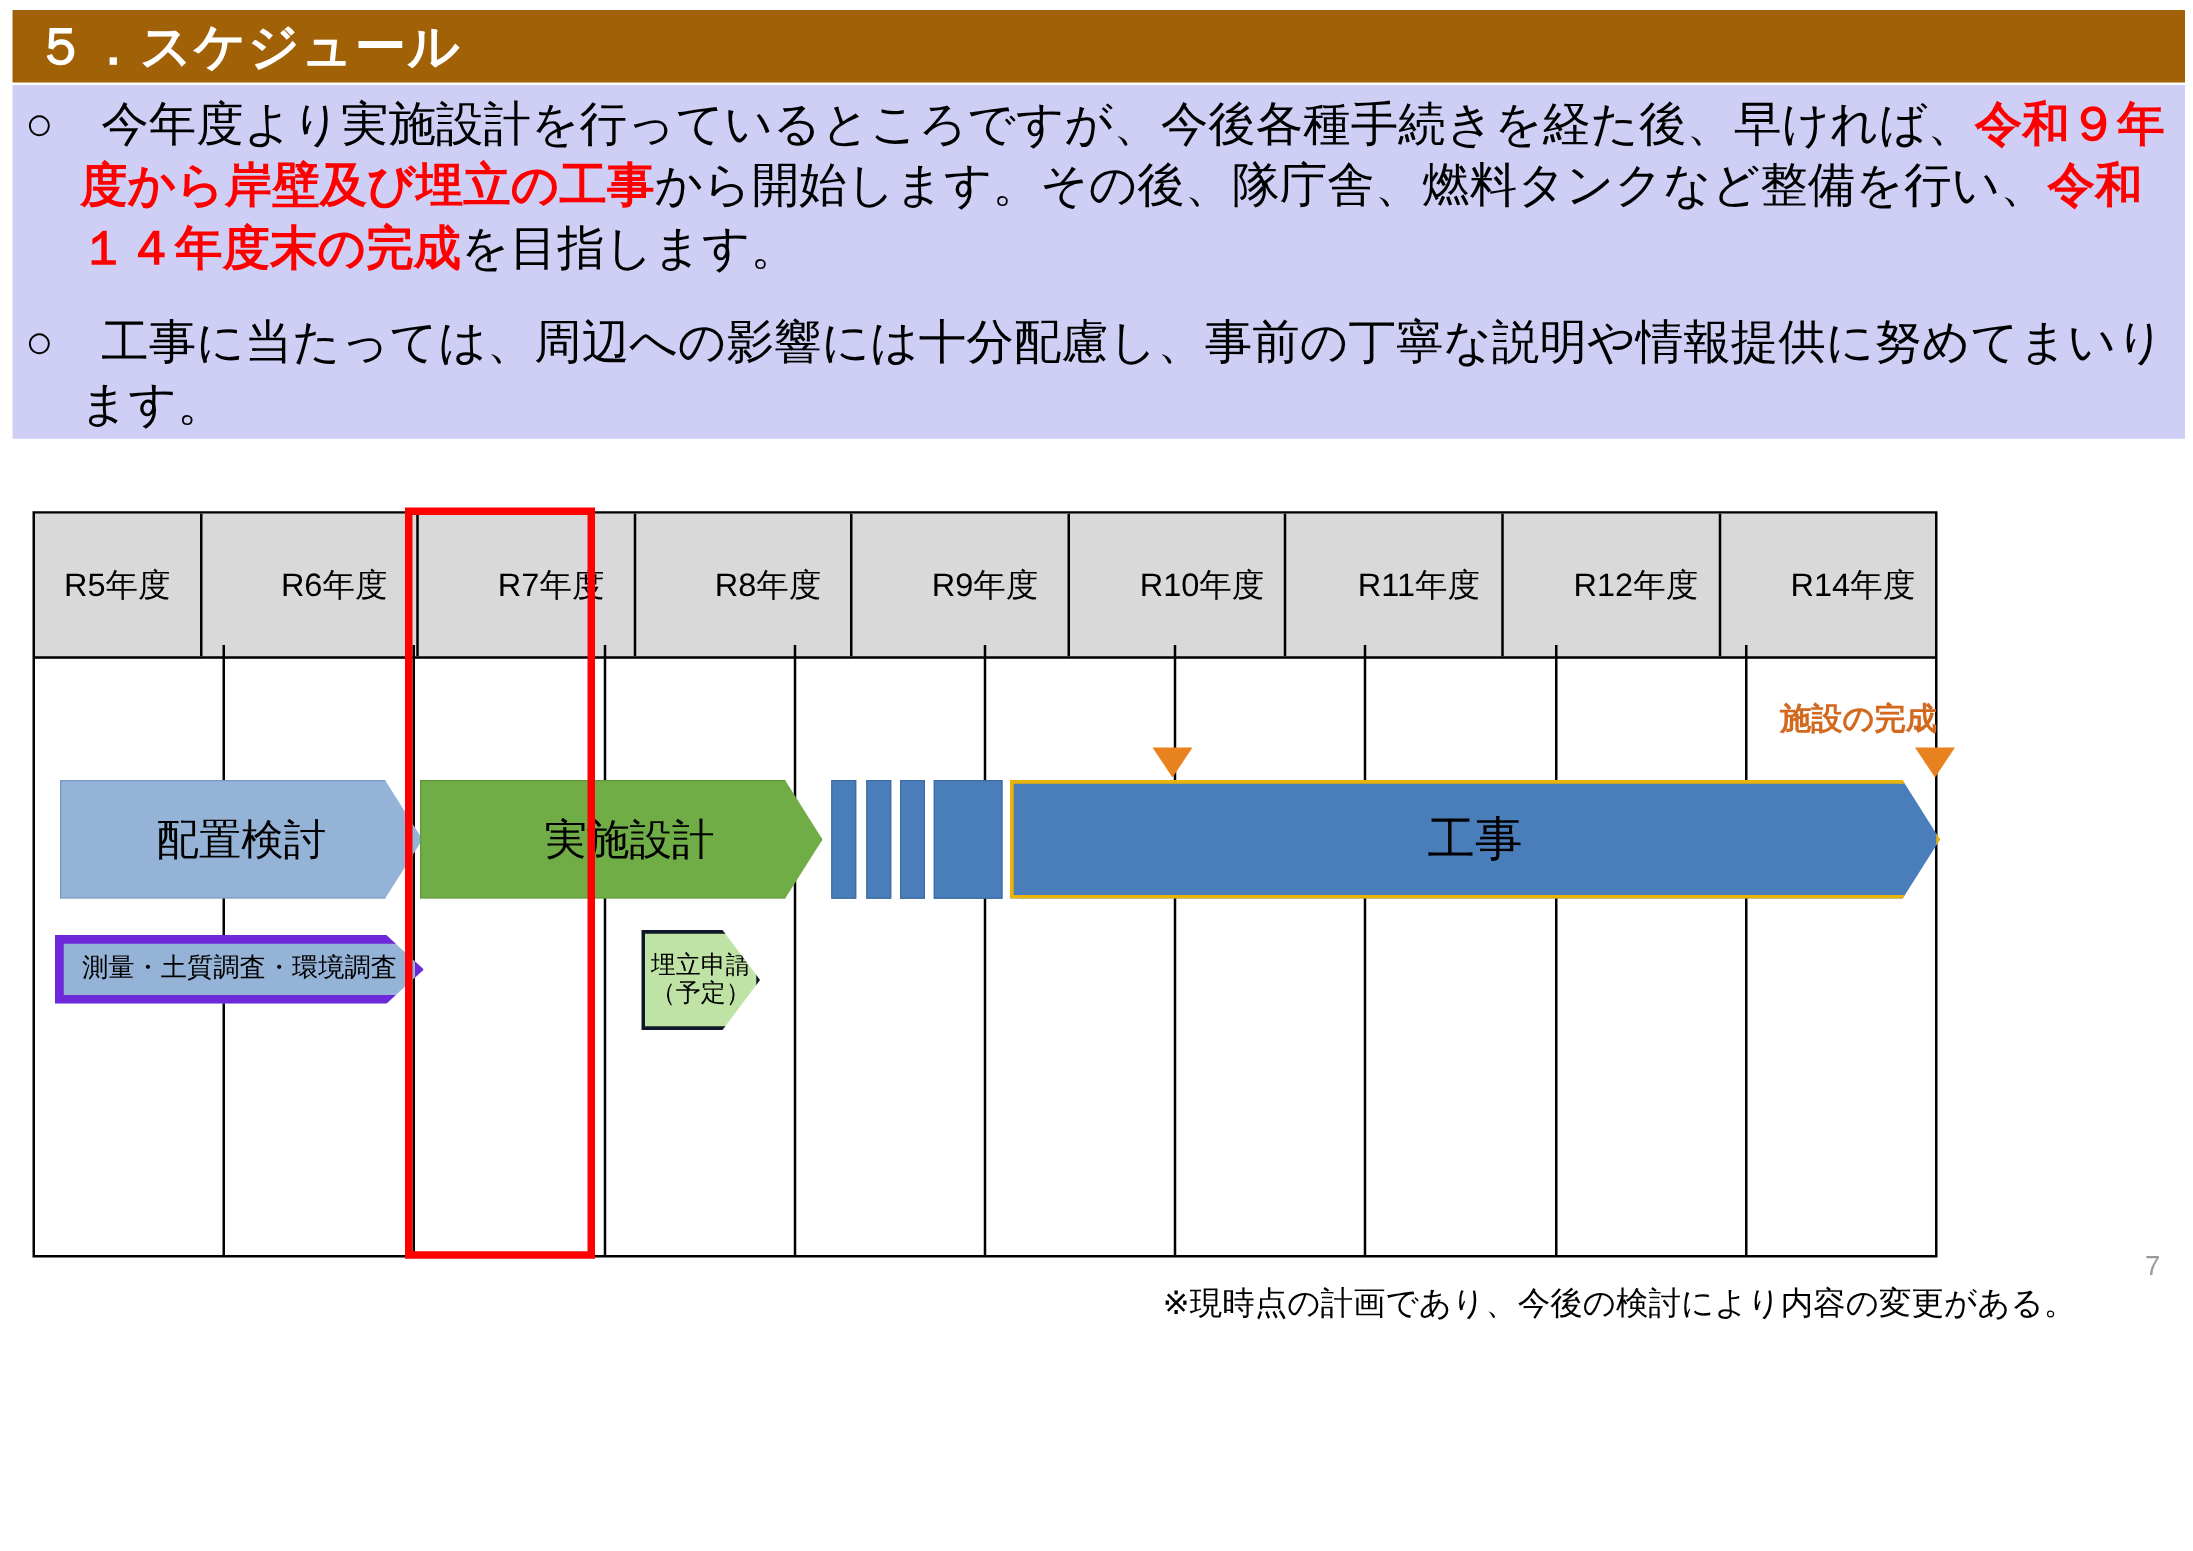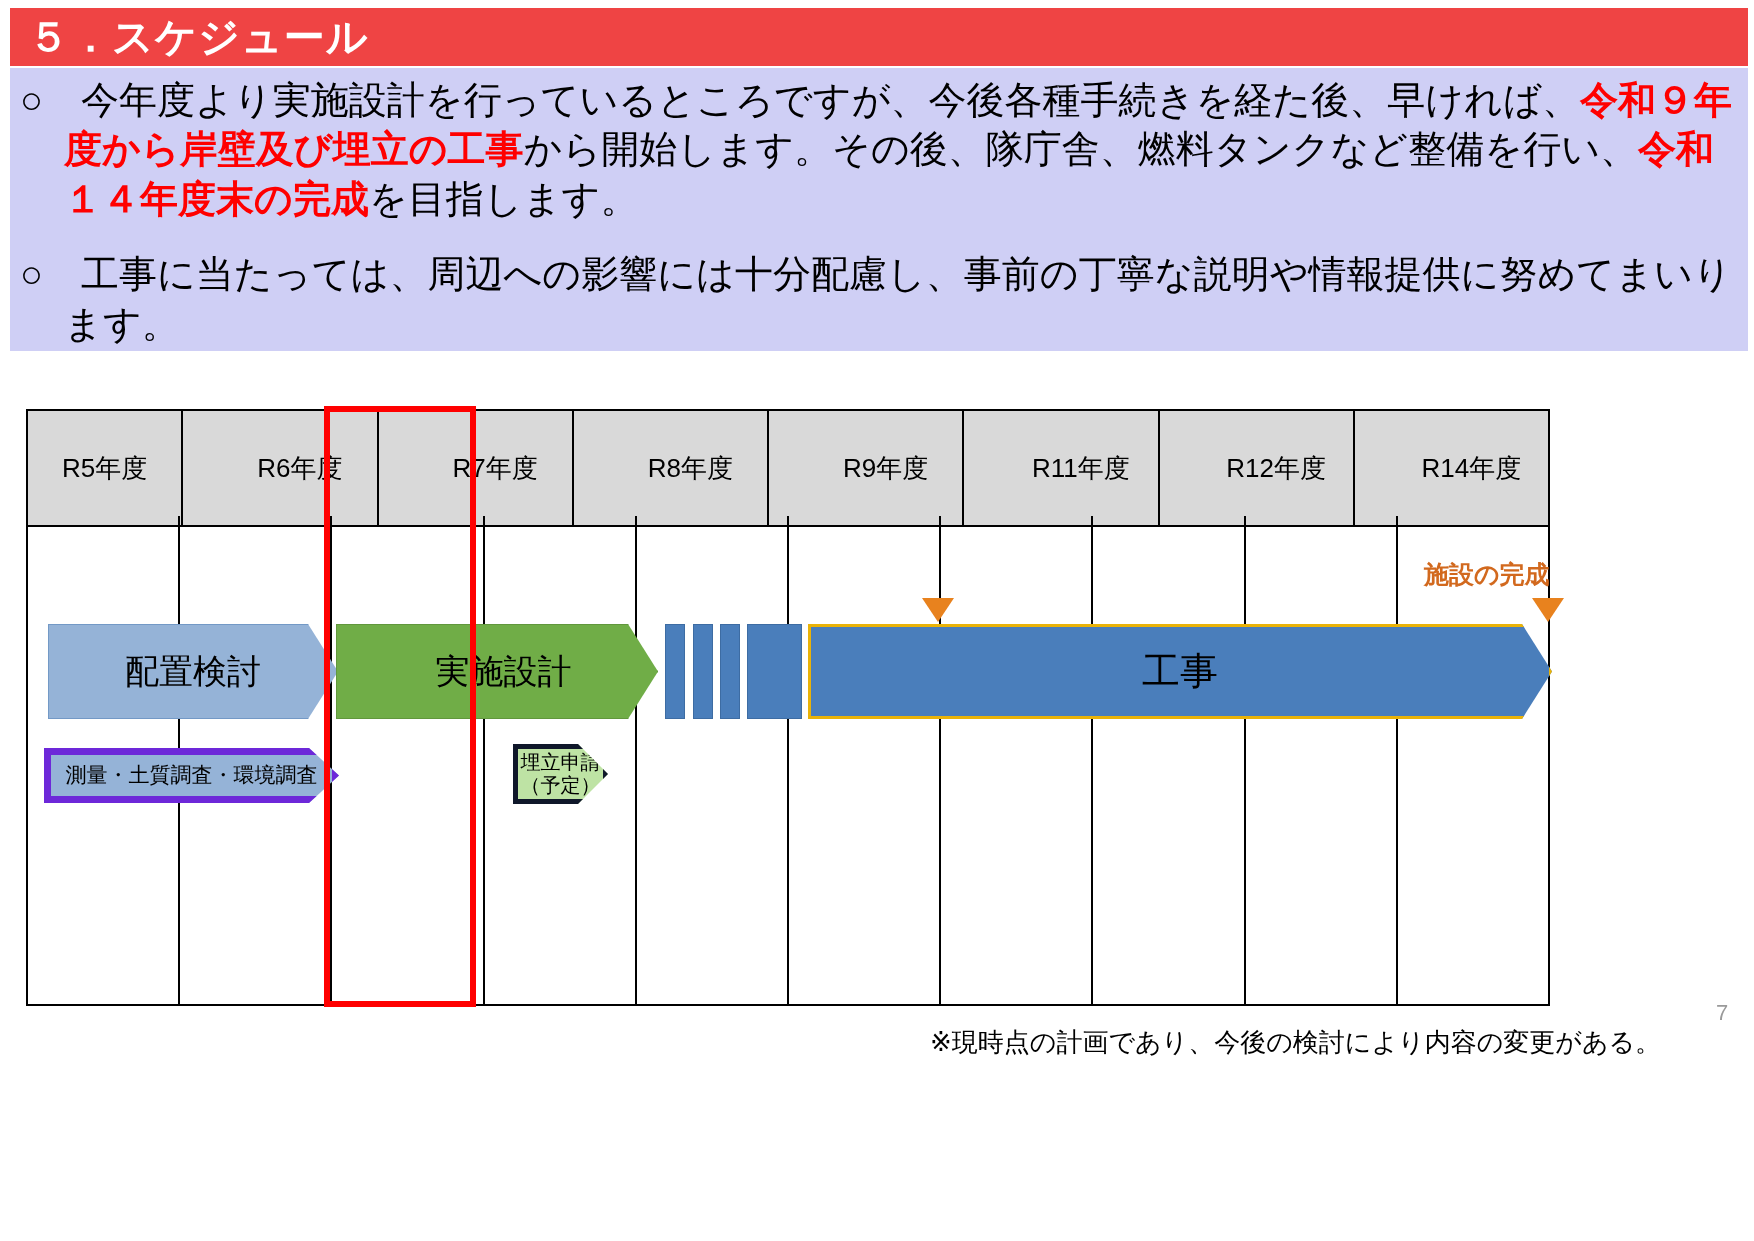--- a/index.html
+++ b/index.html
@@ -7,21 +7,21 @@
     width: 1754px; height: 1241px;
     background: #ffffff;
     font-family: "Liberation Sans", "DejaVu Sans", sans-serif;
     overflow: hidden;
   }
   #slide { position: relative; width: 1754px; height: 1241px; background: #fff; }
 
   
   #title-bar {
     position: absolute; left: 10px; top: 8px; width: 1738px; height: 58px;
-    background: #ef4444;
+    background: #a16207;
     display: flex; align-items: center;
   }
   #title-text {
     color: #ffffff; font-weight: bold; font-size: 41px;
     letter-spacing: 1px; padding-left: 18px; line-height: 1;
   }
 
   
   #lead-block {
     position: absolute; left: 10px; top: 68px; width: 1738px; height: 283px;
@@ -113,22 +113,22 @@
     position: absolute;
     display: flex; align-items: center; justify-content: center;
     text-align: center; line-height: 1.15;
   }
   #sub-sokuryo {
     left: 16px; top: 337px; width: 295px; height: 55px;
     background: #95B3D7; border: 7px solid #6d28d9;
     font-size: 21px; color: #000;
   }
   #sub-umetate {
-    left: 485px; top: 333px; width: 95px; height: 60px;
-    background: #BEE3A4; border: 5px solid #0f172a;
+    left: 485px; top: 333px; width: 95px; height: 80px;
+    background: #BEE3A4; border: 3px solid #0f172a;
     font-size: 20px; color: #000;
   }
 
   
   .annot {
     position: absolute;
     color: #D2691E; font-weight: bold; font-size: 25px;
     white-space: nowrap;
   }
   #annot-futo { left: 765px; top: 147px; }
@@ -179,20 +179,21 @@
   </div>
 
   <div id="timeline">
 
     <div id="header-row">
       <div class="hcell">R5年度</div>
       <div class="hcell">R6年度</div>
       <div class="hcell">R7年度</div>
       <div class="hcell">R8年度</div>
       <div class="hcell">R9年度</div>
+      <div class="hcell">R10年度</div>
       <div class="hcell">R11年度</div>
       <div class="hcell">R12年度</div>
       <div class="hcell">R14年度</div>
     </div>
 
     <div id="body-row">
       <div class="bcell"></div>
       <div class="bcell"></div>
       <div class="bcell"></div>
       <div class="bcell"></div>

